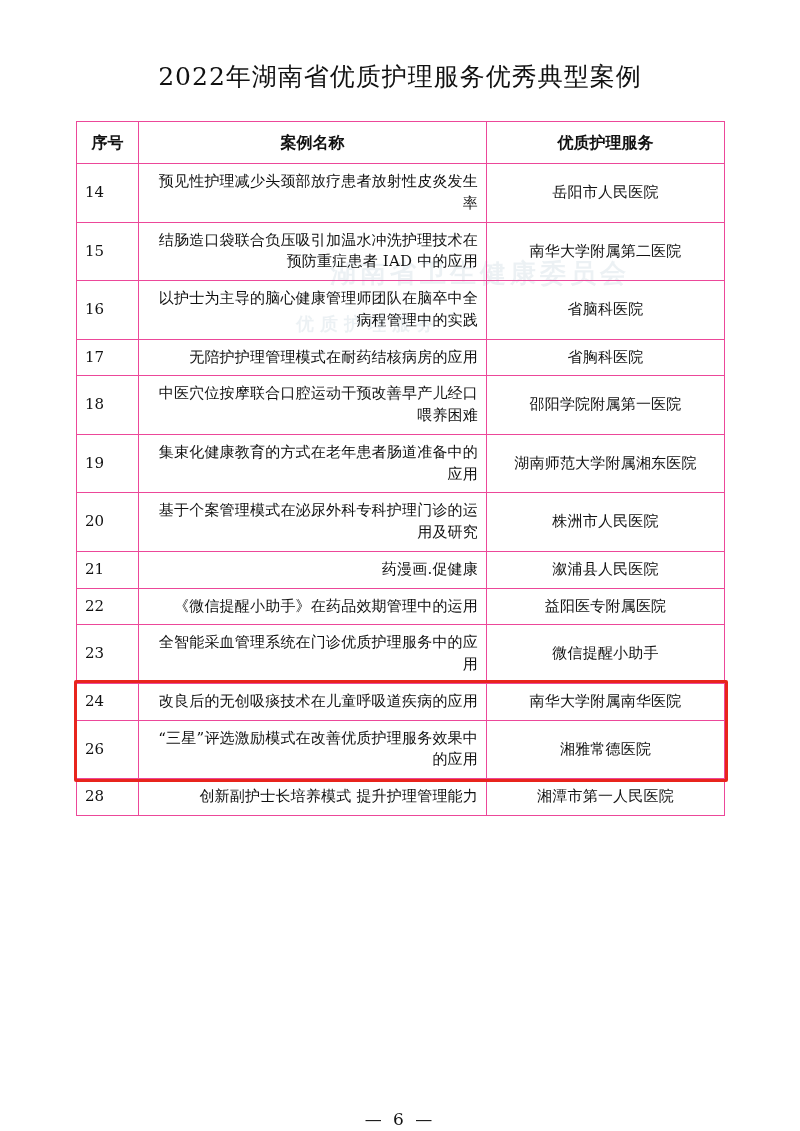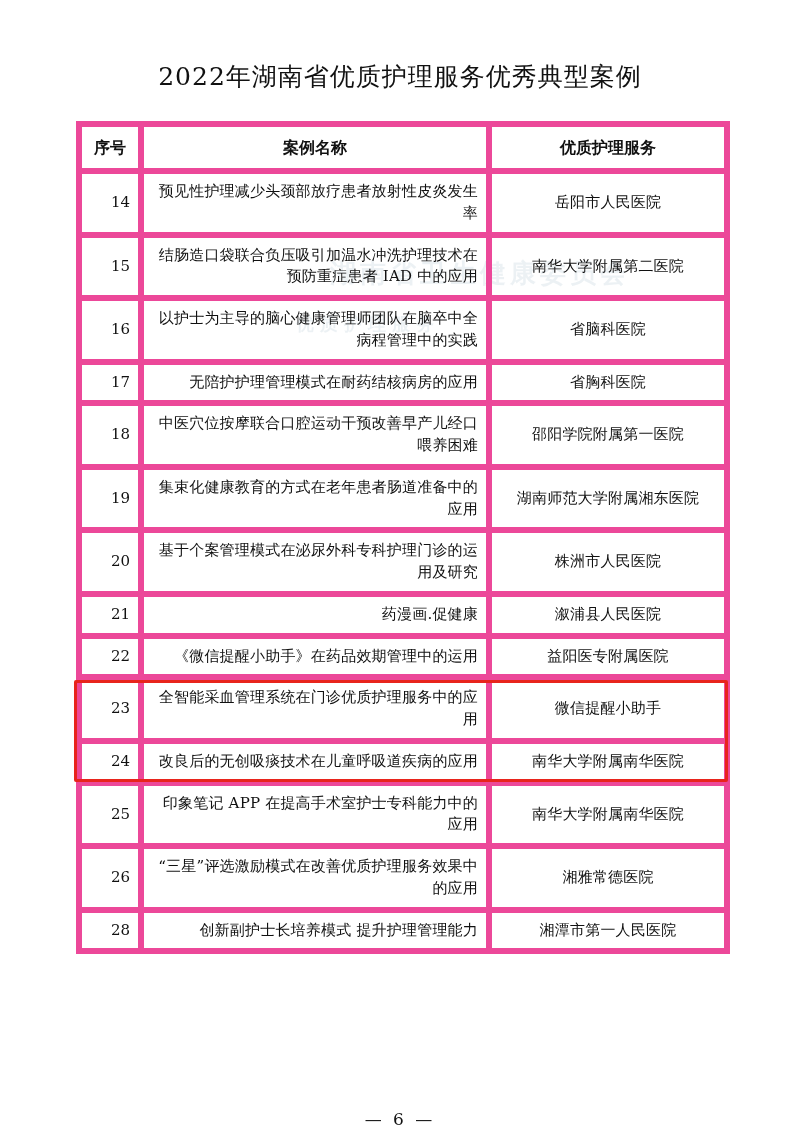--- a/index.html
+++ b/index.html
@@ -37,38 +37,38 @@
     width: 648px;
     position: relative;
   }
   table.case-table {
     border-collapse: collapse;
     width: 100%;
     table-layout: fixed;
     background: transparent;
   }
   table.case-table td, table.case-table th {
-    border: 6px solid #ec4899;
+    border: 1px solid #ec4899;
     padding: 7px 8px;
     vertical-align: middle;
     font-size: 15px;
     line-height: 1.45;
     color: #111;
   }
   table.case-table th {
     text-align: center;
     font-weight: bold;
     font-size: 16px;
     padding: 9px 6px;
   }
   col.c-num { width: 62px; }
   col.c-name { width: 348px; }
   col.c-unit { width: 238px; }
   td.num {
-    text-align: right;
+    text-align: left;
     font-size: 16px;
   }
   td.name {
     text-align: right;
     letter-spacing: 0.2px;
   }
   td.unit {
     text-align: center;
     letter-spacing: 0.2px;
   }
@@ -176,25 +176,20 @@
           <td class="num">23</td>
           <td class="name">全智能采血管理系统在门诊优质护理服务中的应用</td>
           <td class="unit">微信提醒小助手</td>
         </tr>
         <tr>
           <td class="num">24</td>
           <td class="name">改良后的无创吸痰技术在儿童呼吸道疾病的应用</td>
           <td class="unit">南华大学附属南华医院</td>
         </tr>
         <tr>
-          <td class="num">25</td>
-          <td class="name">印象笔记 APP 在提高手术室护士专科能力中的应用</td>
-          <td class="unit">南华大学附属南华医院</td>
-        </tr>
-        <tr>
           <td class="num">26</td>
           <td class="name">“三星”评选激励模式在改善优质护理服务效果中的应用</td>
           <td class="unit">湘雅常德医院</td>
         </tr>
         <tr>
           <td class="num">28</td>
           <td class="name">创新副护士长培养模式  提升护理管理能力</td>
           <td class="unit">湘潭市第一人民医院</td>
         </tr>
       </tbody>

